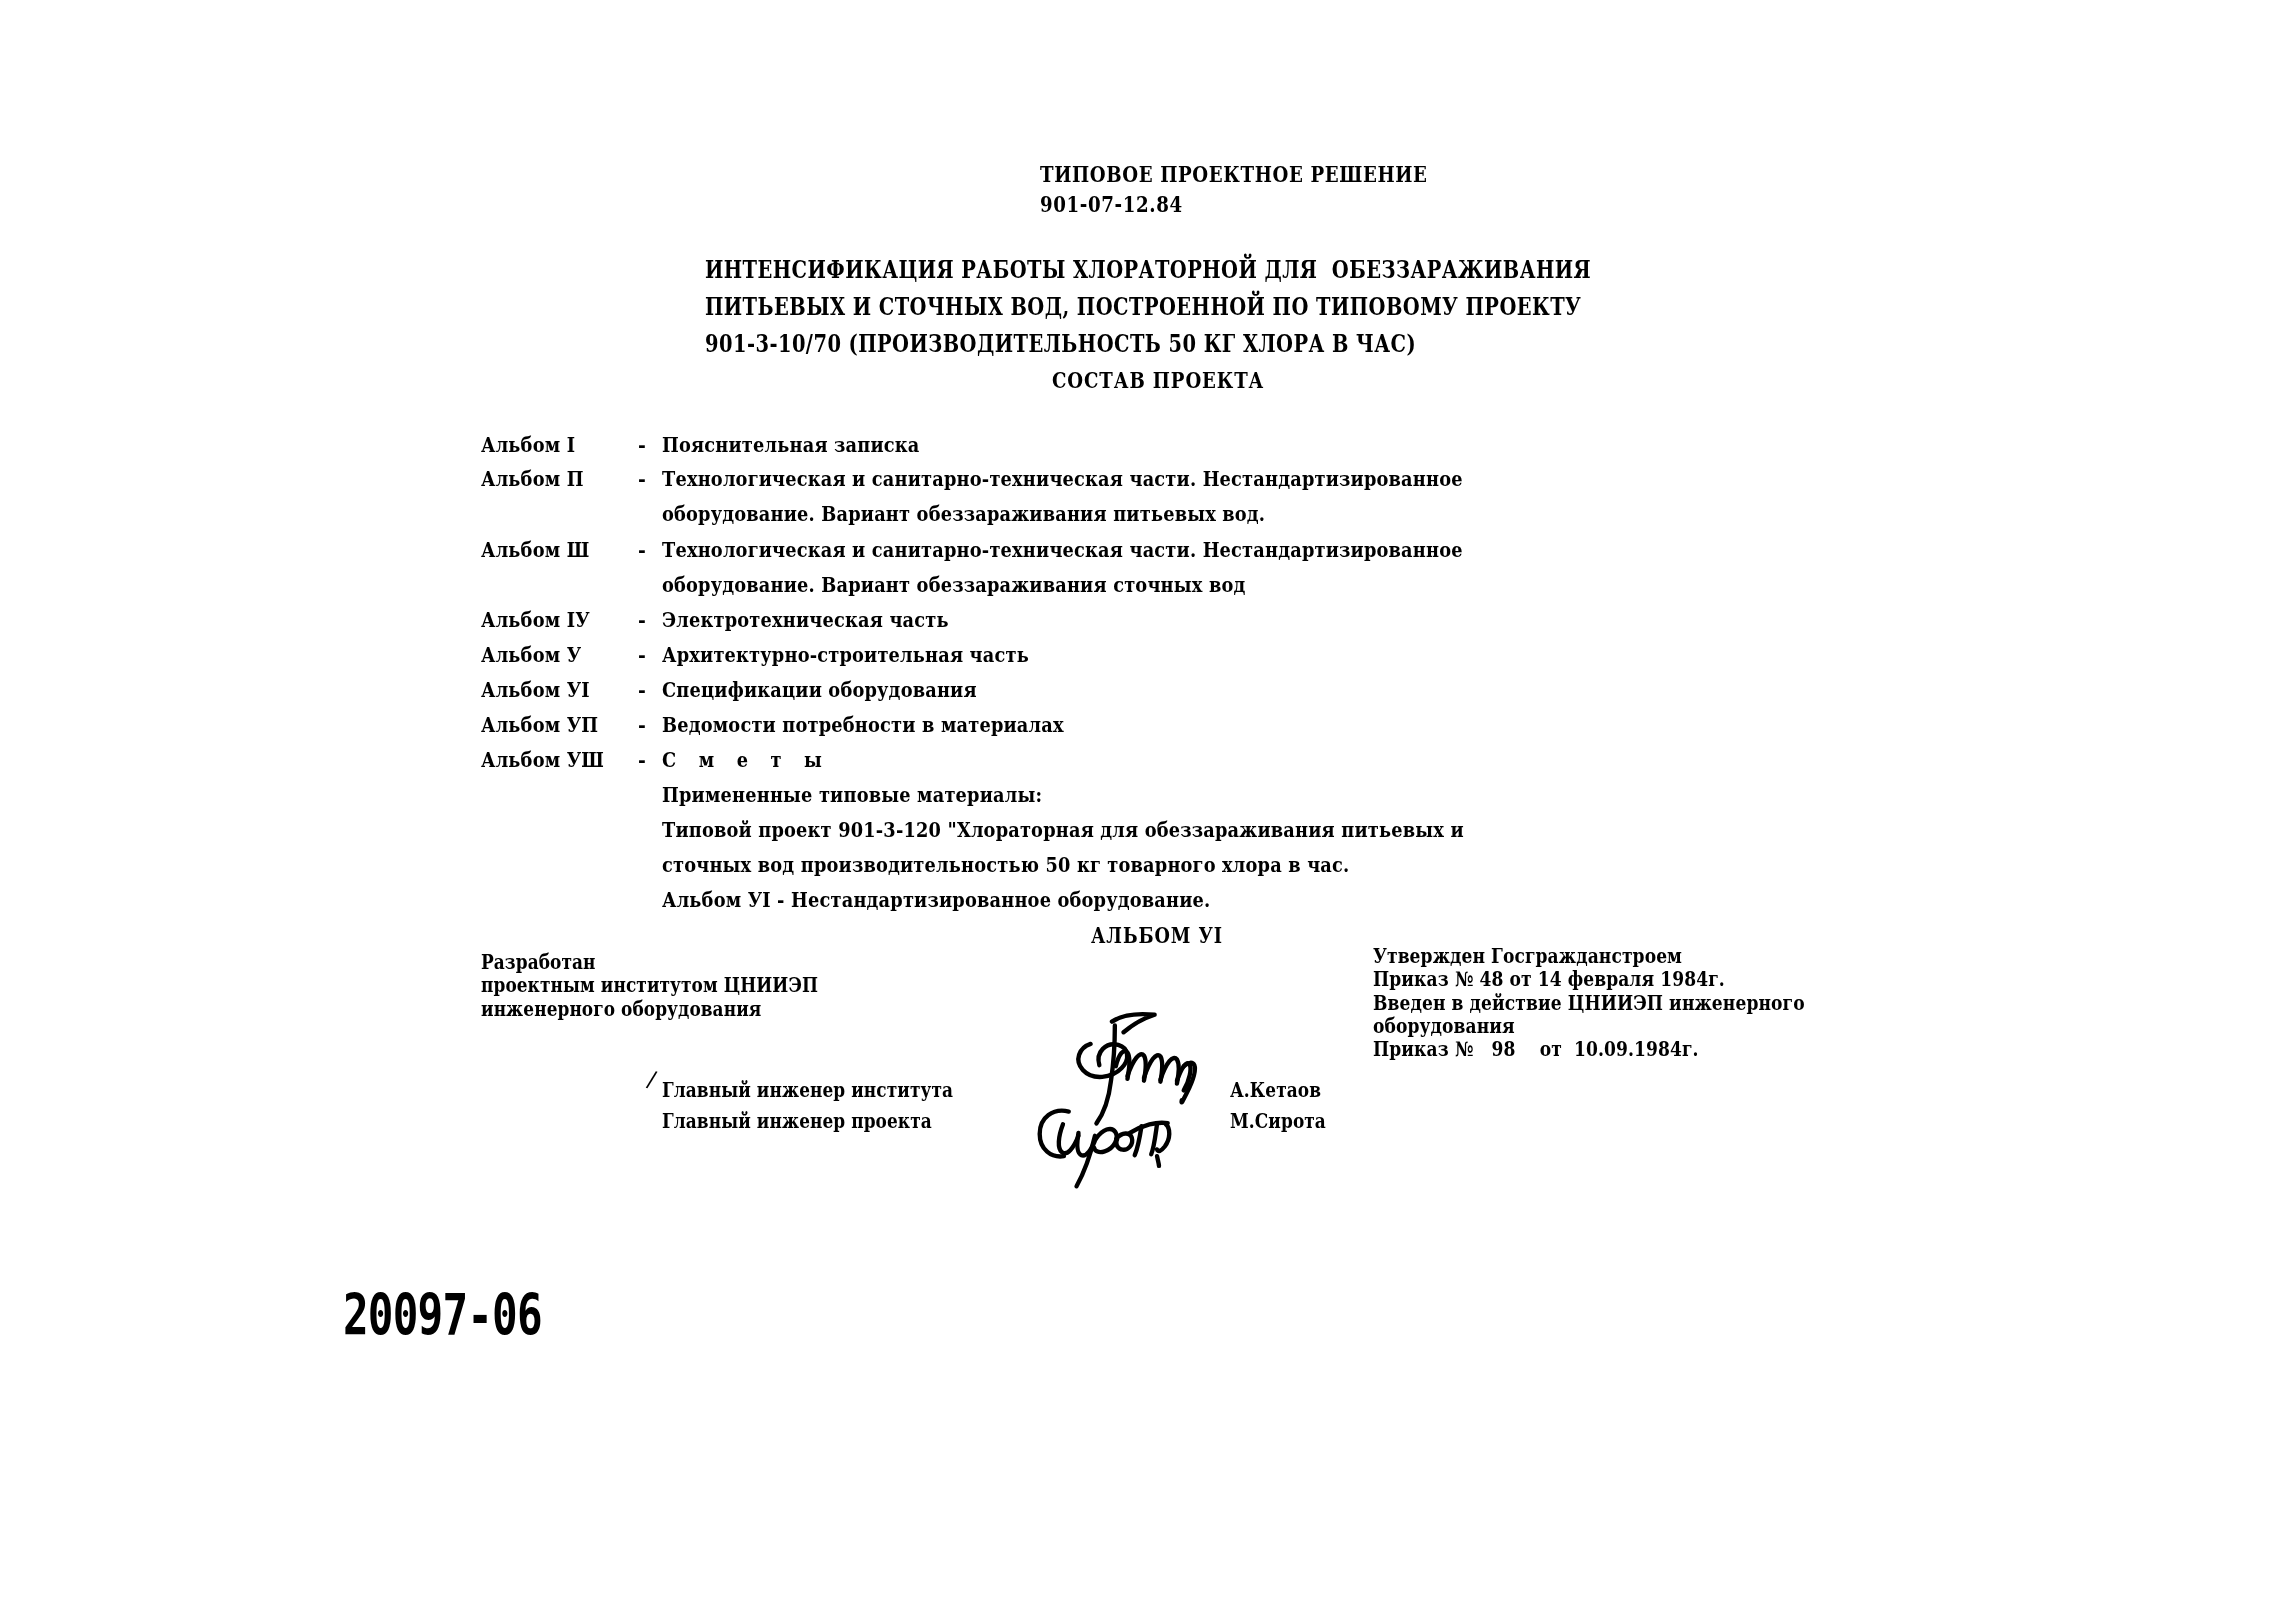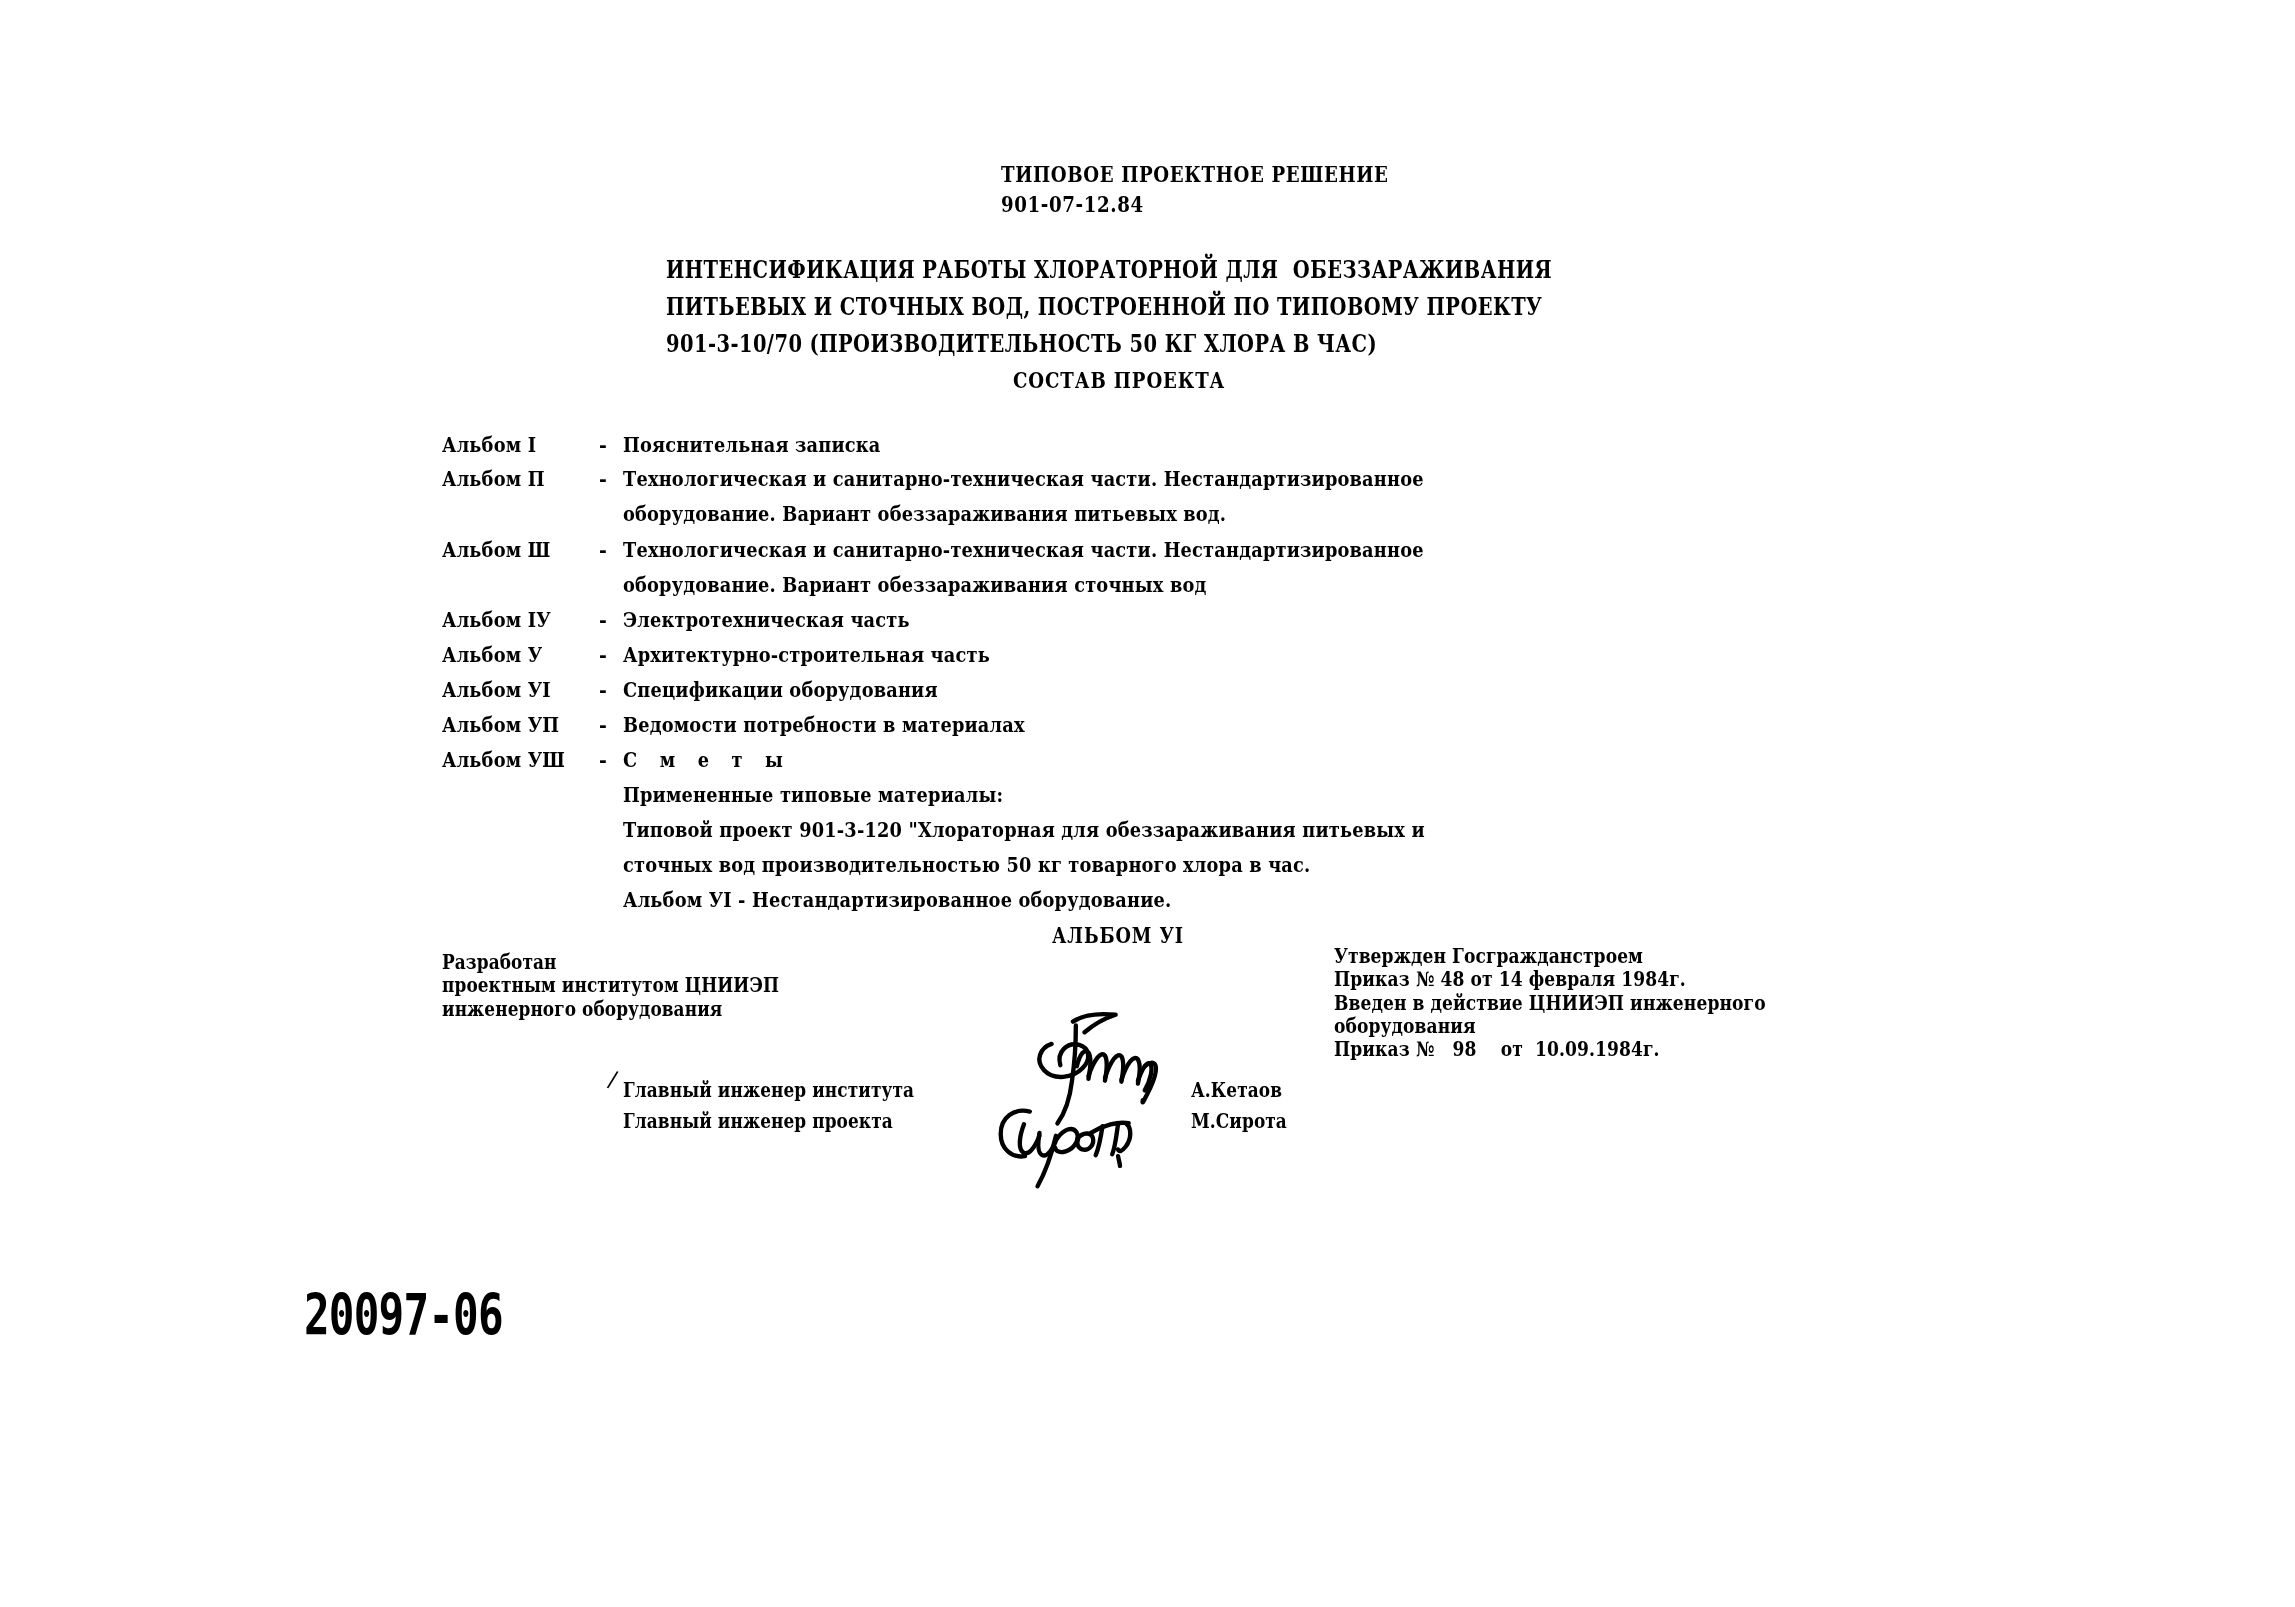--- a/index.html
+++ b/index.html
@@ -8,20 +8,21 @@
     background: #ffffff;
   }
   #page {
     position: relative;
     width: 1841px;
     height: 1607px;
     background: #ffffff;
     overflow: hidden;
     font-family: "Liberation Serif", "DejaVu Serif", serif;
     color: #000000;
+    margin-left: 39px;
     -webkit-font-smoothing: none;
   }
 
   .abs { position: absolute; white-space: pre; }
 
   
   .hdr-line {
     font-family: "DejaVu Serif Condensed", "DejaVu Serif", serif;
     font-weight: 700;
     font-size: 23px;

